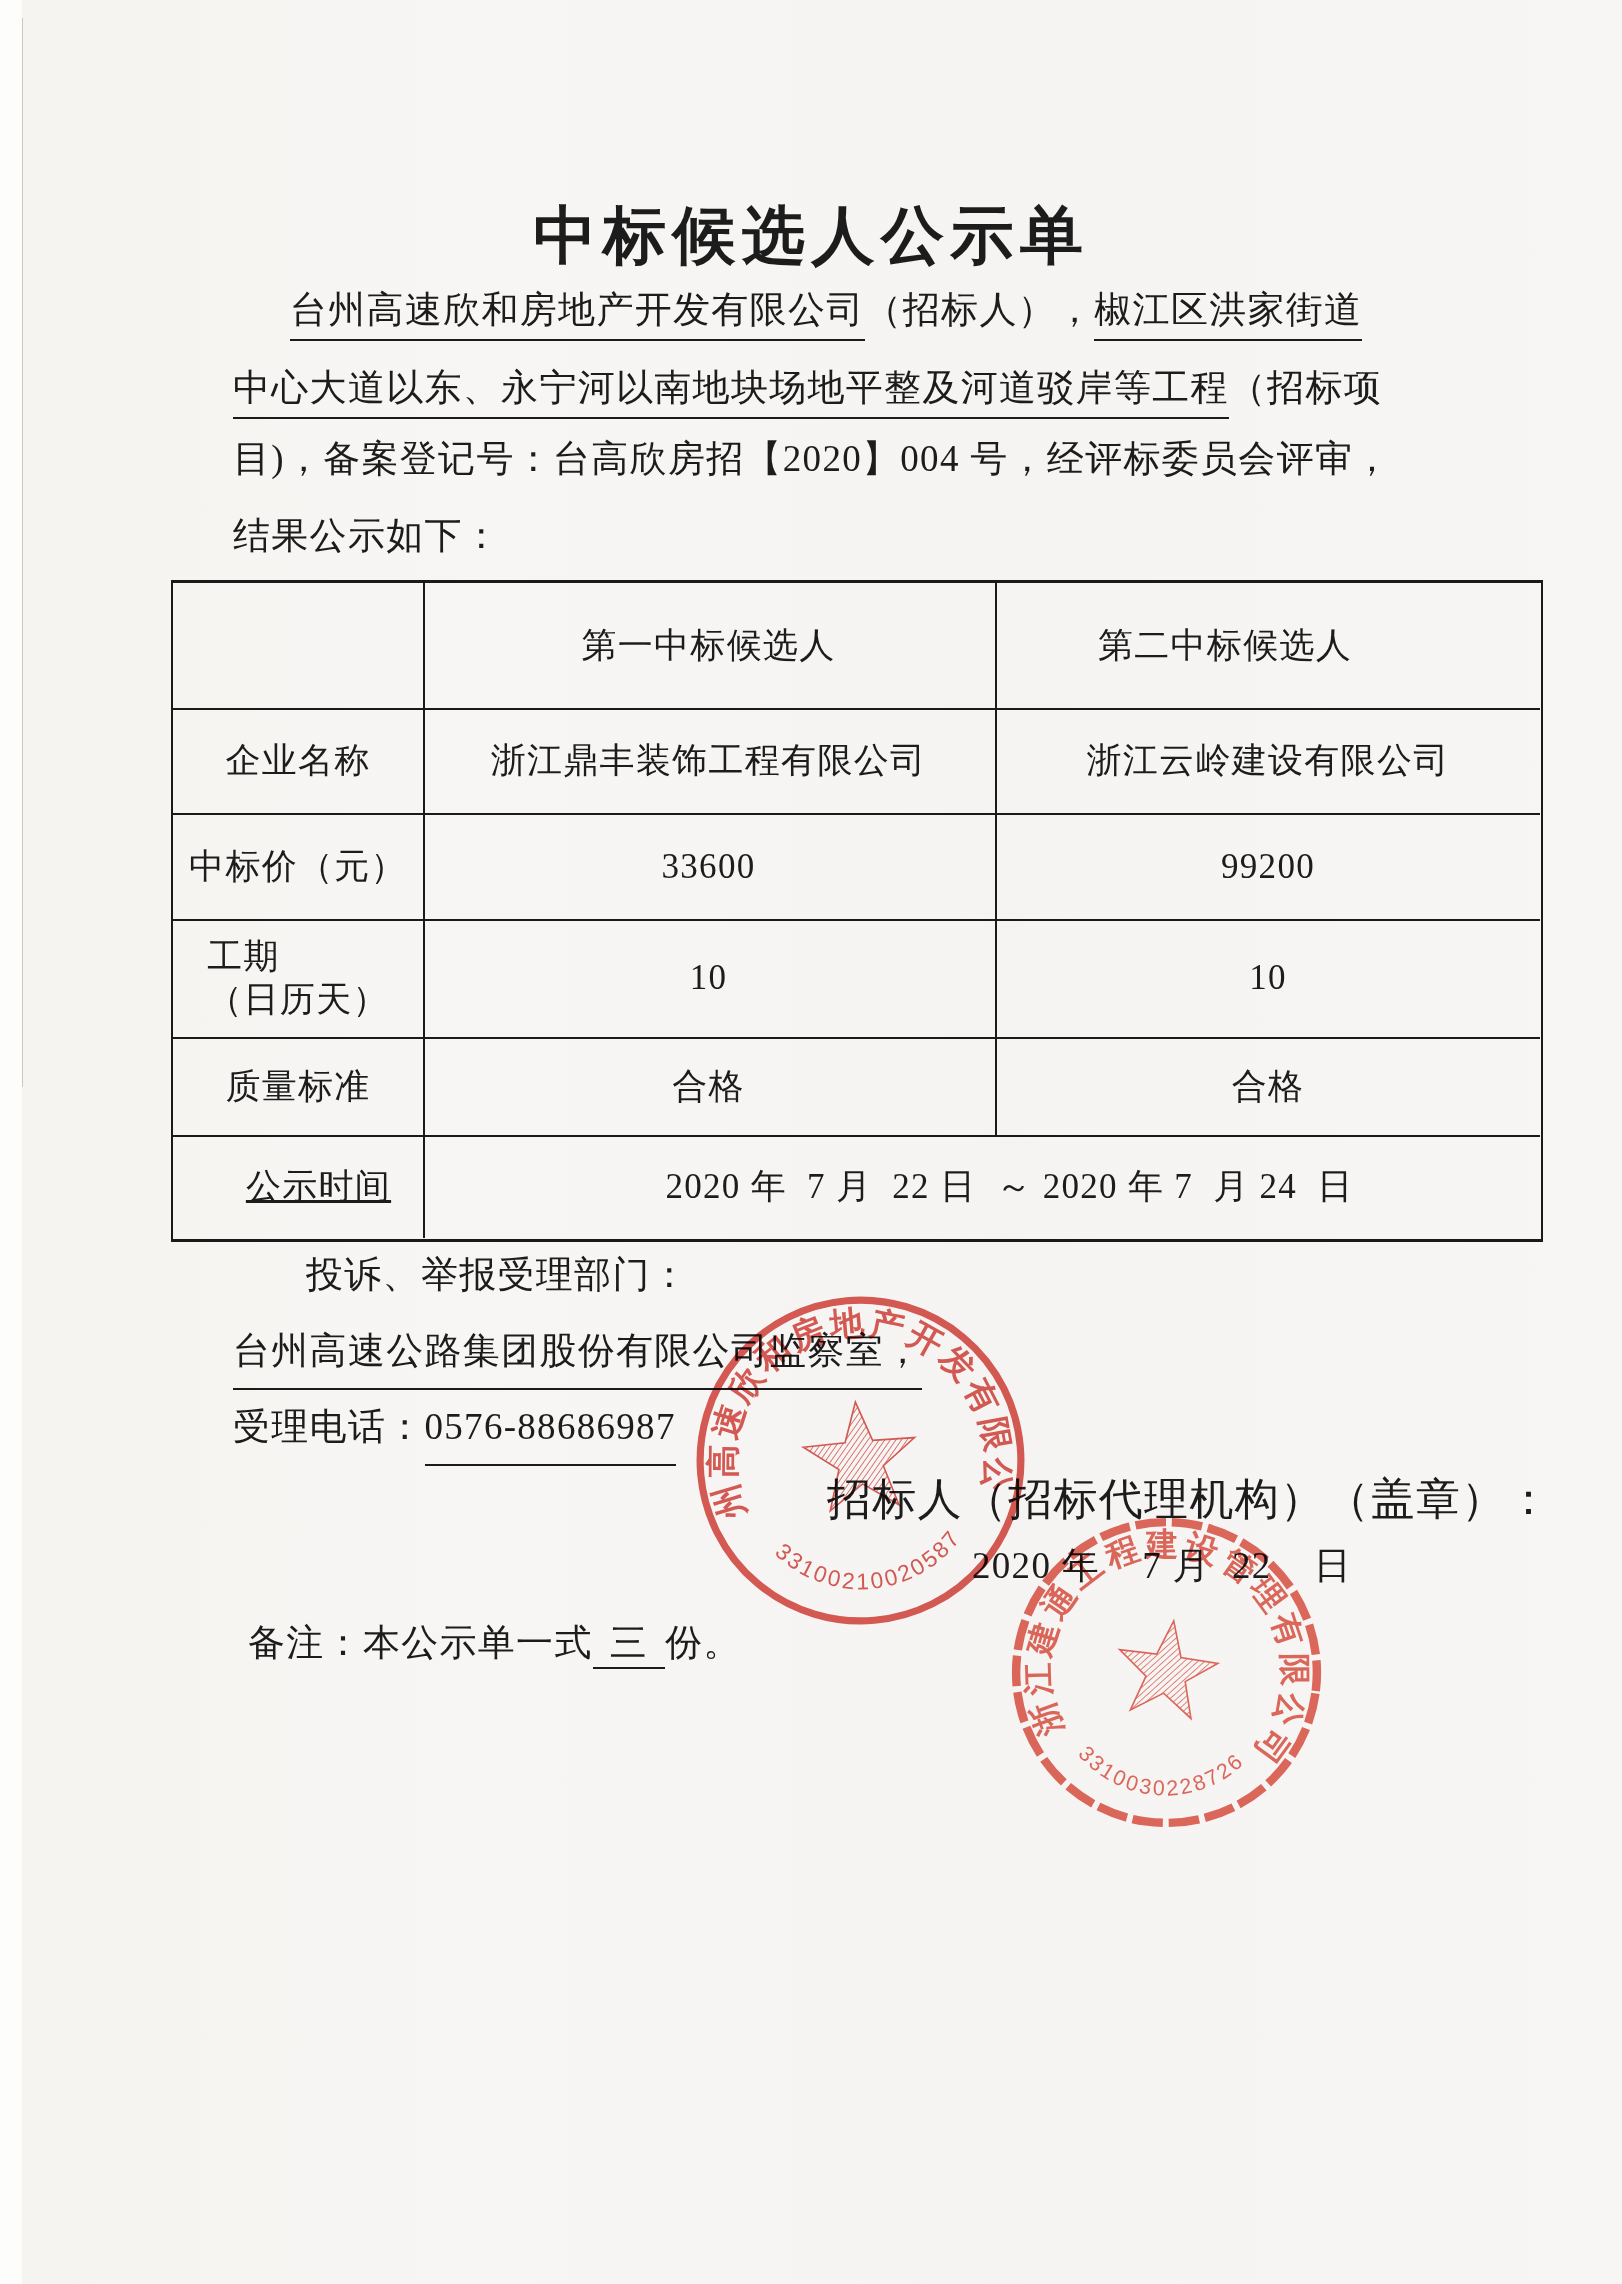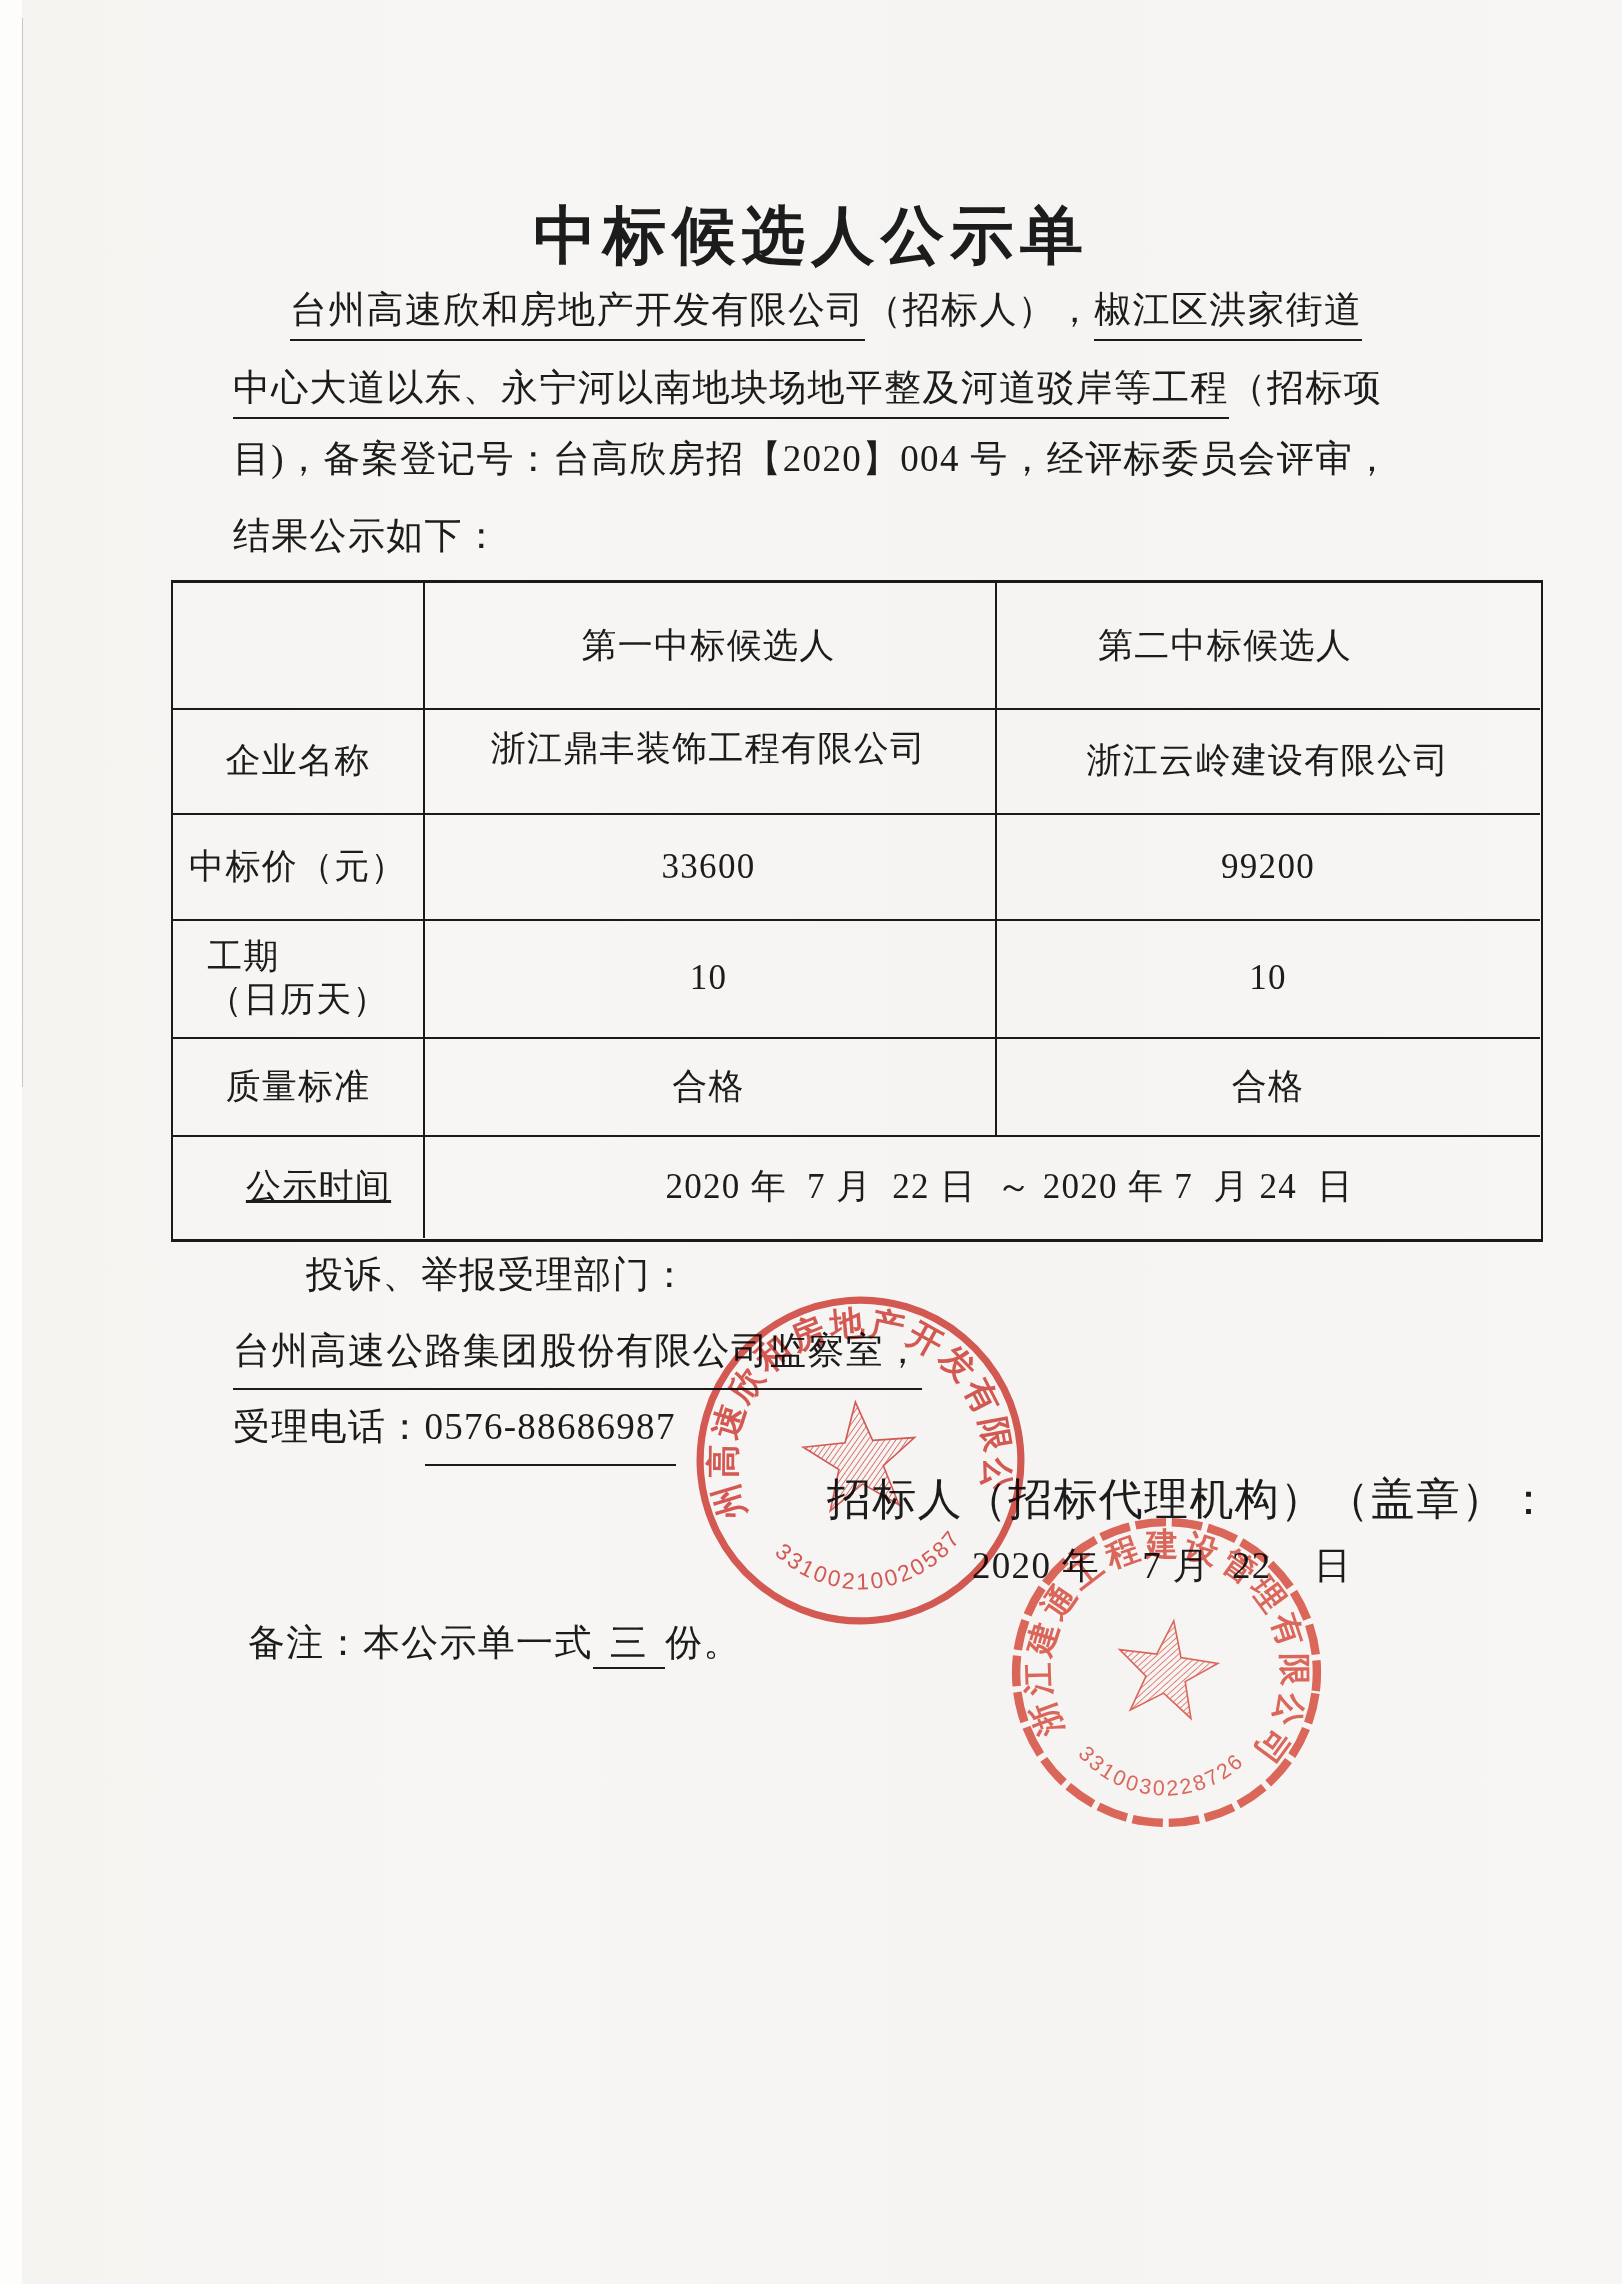--- a/index.html
+++ b/index.html
@@ -54,21 +54,21 @@
     <div class="hline" style="top:336px;"></div>
     <div class="hline" style="top:454px;"></div>
     <div class="hline" style="top:552px;"></div>
     <div class="vline" style="left:250px; height:655px;"></div>
     <div class="vline" style="left:822px; height:552px;"></div>
 
     <div class="cell" style="left:250px; top:0; width:571px; height:125px;">第一中标候选人</div>
     <div class="cell" style="left:823px; top:0; width:458px; height:125px;">第二中标候选人</div>
 
     <div class="cell" style="left:0; top:125px; width:250px; height:104px;">企业名称</div>
-    <div class="cell" style="left:250px; top:113px; width:571px; height:104px;">浙江鼎丰装饰工程有限公司</div>
+    <div class="cell" style="left:250px; top:125px; width:571px; height:104px;">浙江鼎丰装饰工程有限公司</div>
     <div class="cell" style="left:823px; top:125px; width:544px; height:104px;">浙江云岭建设有限公司</div>
 
     <div class="cell" style="left:0; top:230px; width:250px; height:107px;">中标价（元）</div>
     <div class="cell" style="left:250px; top:230px; width:571px; height:107px;">33600</div>
     <div class="cell" style="left:823px; top:230px; width:544px; height:107px;">99200</div>
 
     <div class="cell" style="left:0; top:336px; width:250px; height:117px;"><div class="two"><div>工期</div><div>（日历天）</div></div></div>
     <div class="cell" style="left:250px; top:336px; width:571px; height:117px;">10</div>
     <div class="cell" style="left:823px; top:336px; width:544px; height:117px;">10</div>
 

